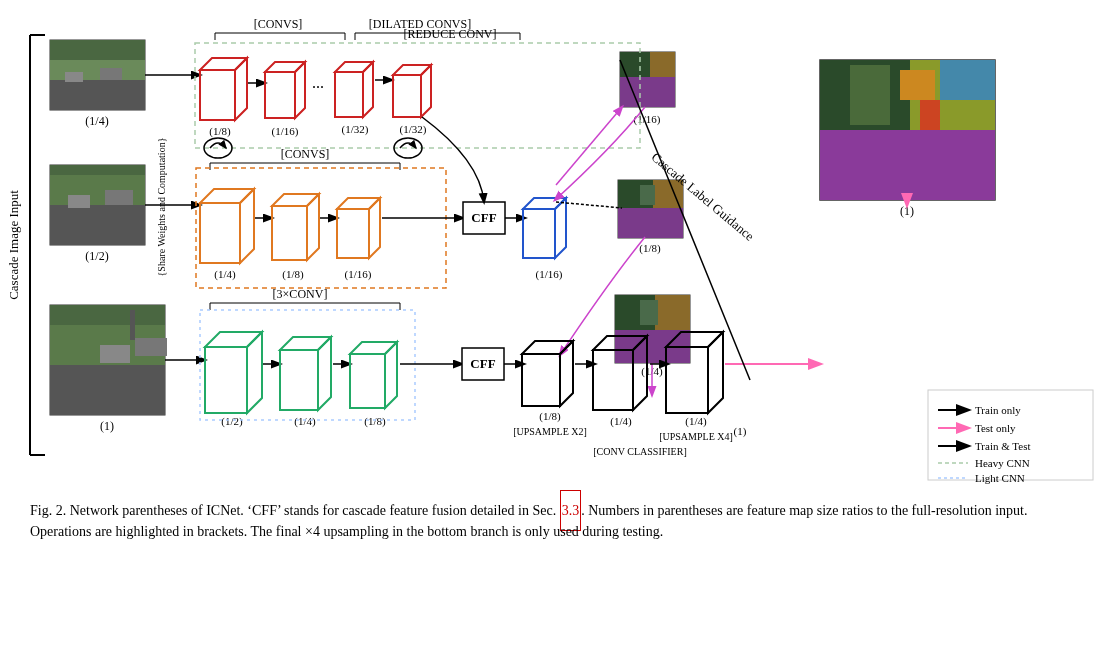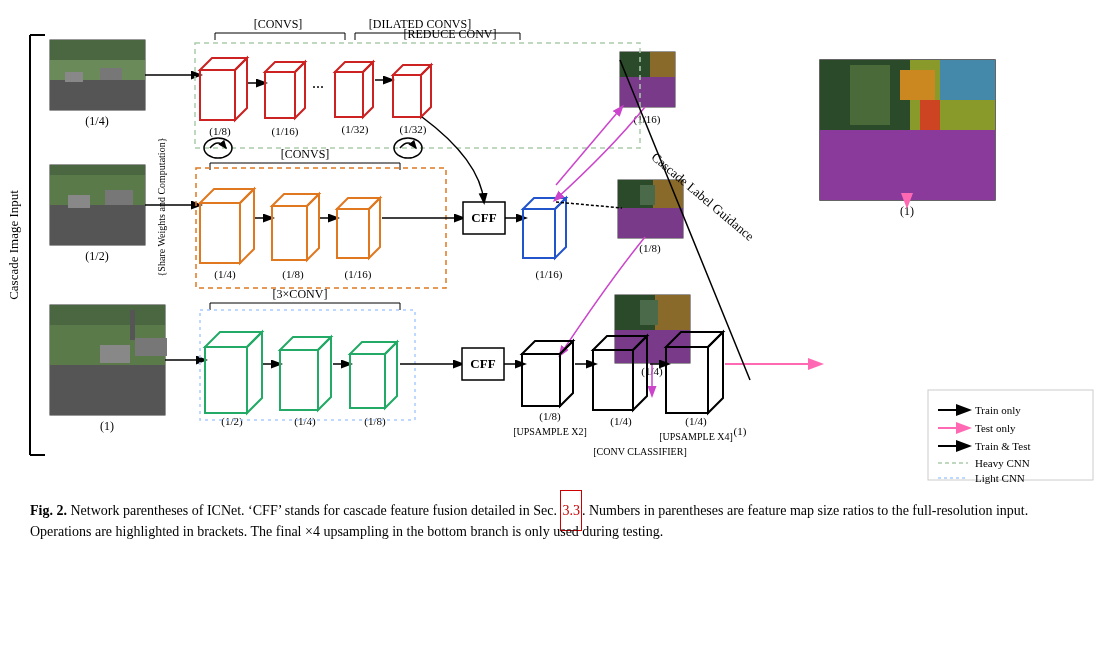--- a/index.html
+++ b/index.html
@@ -36,21 +36,21 @@
 
     .caption-area {
       padding: 10px 30px 10px 30px;
       font-size: 14px;
       line-height: 1.5;
       color: #000;
       border-top: none;
     }
 
     .caption-area .fig-label {
-      font-weight: bold;
+      font-weight: normal;
     }
 
     .caption-area .ref-link {
       color: #cc0000;
       text-decoration: none;
       border: 1px solid #cc0000;
       padding: 12px 1px;
     }
   </style>
 </head>

